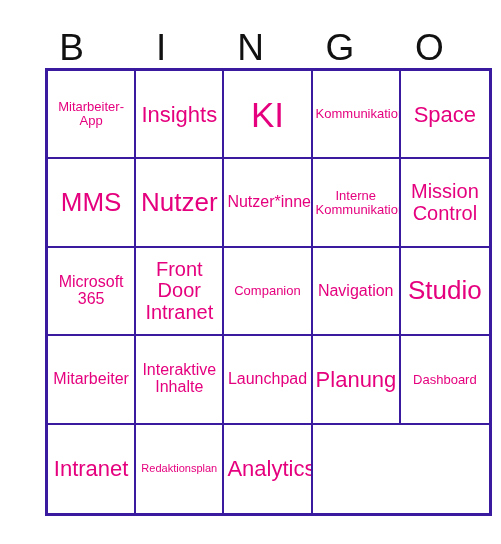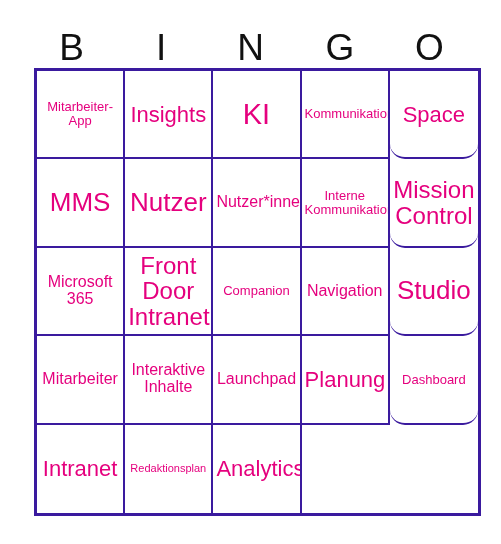--- a/index.html
+++ b/index.html
@@ -40,21 +40,21 @@
     line-height: 1;
     font-weight: 400;
     letter-spacing: 0px;
     padding-bottom: 2px;
     user-select: none;
   }
 
   
   .grid {
     position: absolute;
-    left: 34px;
+    left: 45px;
     top: 68px;
     width: 447px;
     height: 448px;
     box-sizing: border-box;
     border: 3px solid #3A1A9E;
     display: grid;
     grid-template-columns: repeat(5, 1fr);
     grid-template-rows: repeat(5, 1fr);
     background: #ffffff;
   }
@@ -64,36 +64,36 @@
     border-right: 2px solid #3A1A9E;
     border-bottom: 2px solid #3A1A9E;
     display: flex;
     align-items: center;
     justify-content: center;
     text-align: center;
     padding: 2px 3px;
     overflow: hidden;
     background: #ffffff;
   }
-  .cell:nth-child(5n) { border-right: none; border-radius: 15px; }
+  .cell:nth-child(5n) { border-right: none; }
   .cell:nth-child(n+21) { border-bottom: none; }
 
   .cell-text {
     color: #E5007E;
     line-height: 1.06;
     display: block;
     width: 100%;
     word-break: normal;
   }
 
   
-  .t-xxl { font-size: 29px; }   
+  .t-xxl { font-size: 35px; }   
   .t-xl  { font-size: 26px; }   
   .t-lg  { font-size: 22px; }   
-  .t-md  { font-size: 24px; }   
+  .t-md  { font-size: 20px; }   
   .t-sm  { font-size: 16px; }   
   .t-xs  { font-size: 13px; }   
   .t-xxs { font-size: 11px; }   
 </style>
 </head>
 <body>
 
 <div class="bingo-card">
 
   <div class="header-row">

